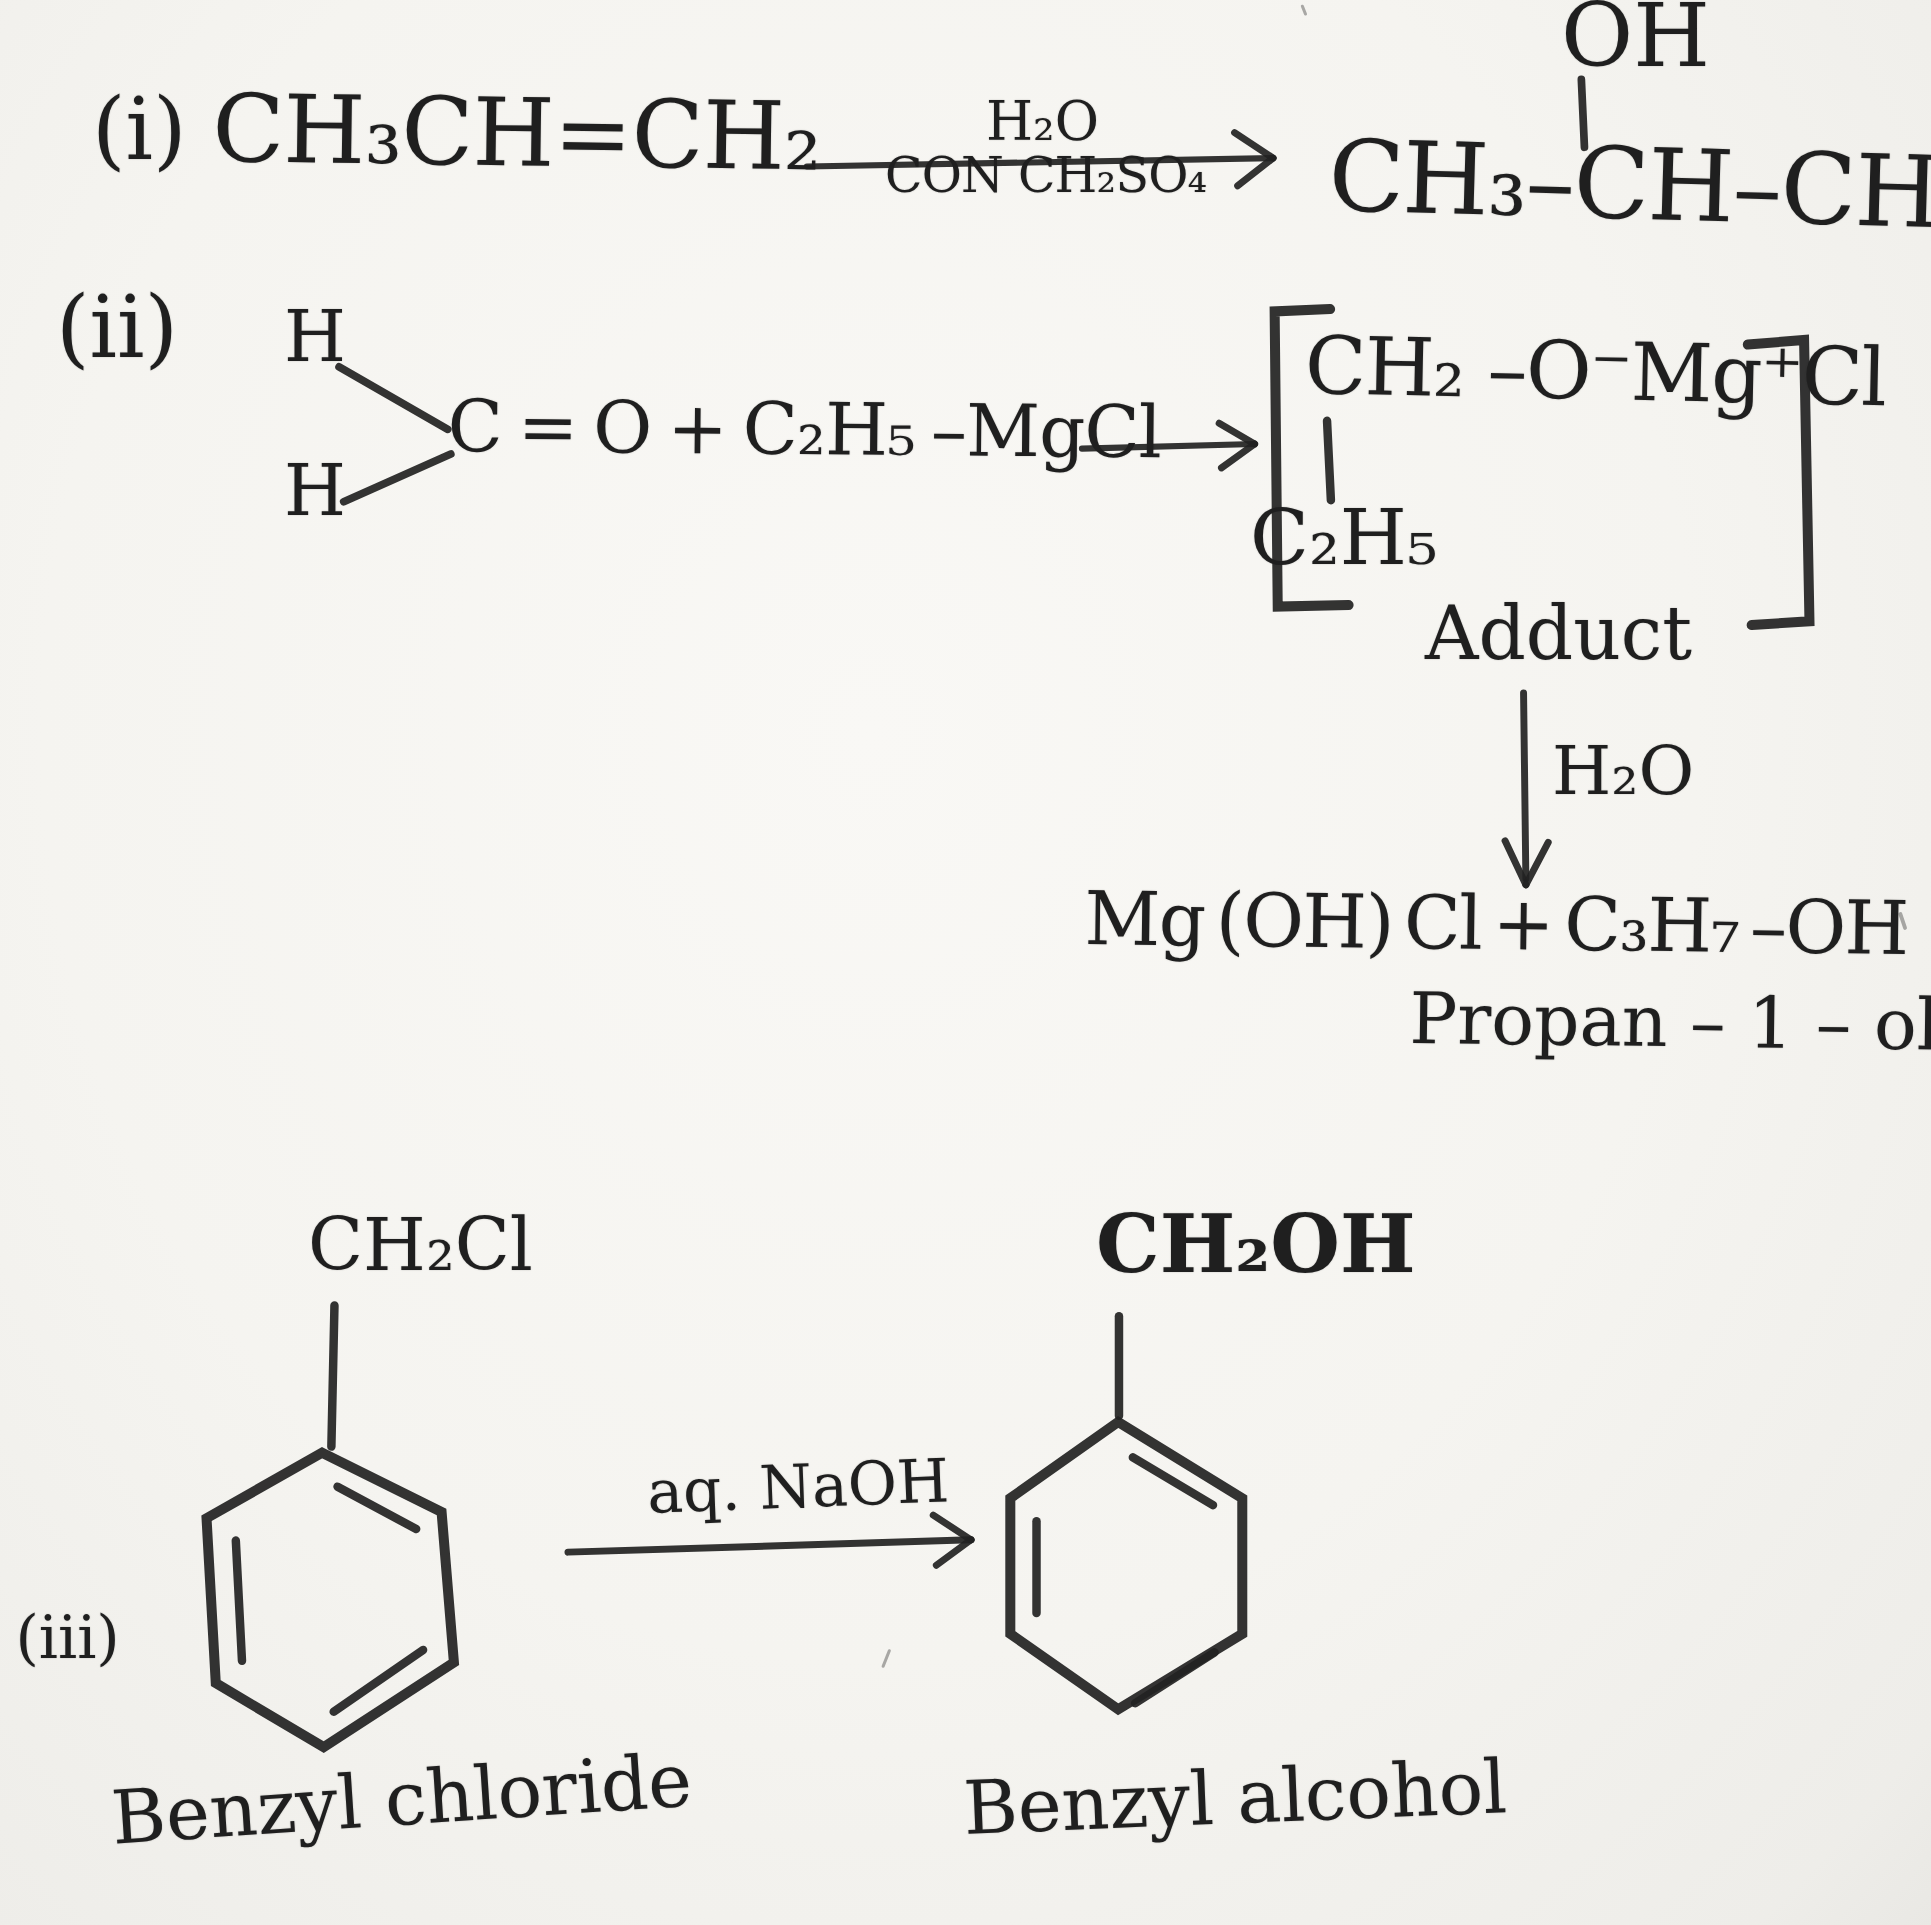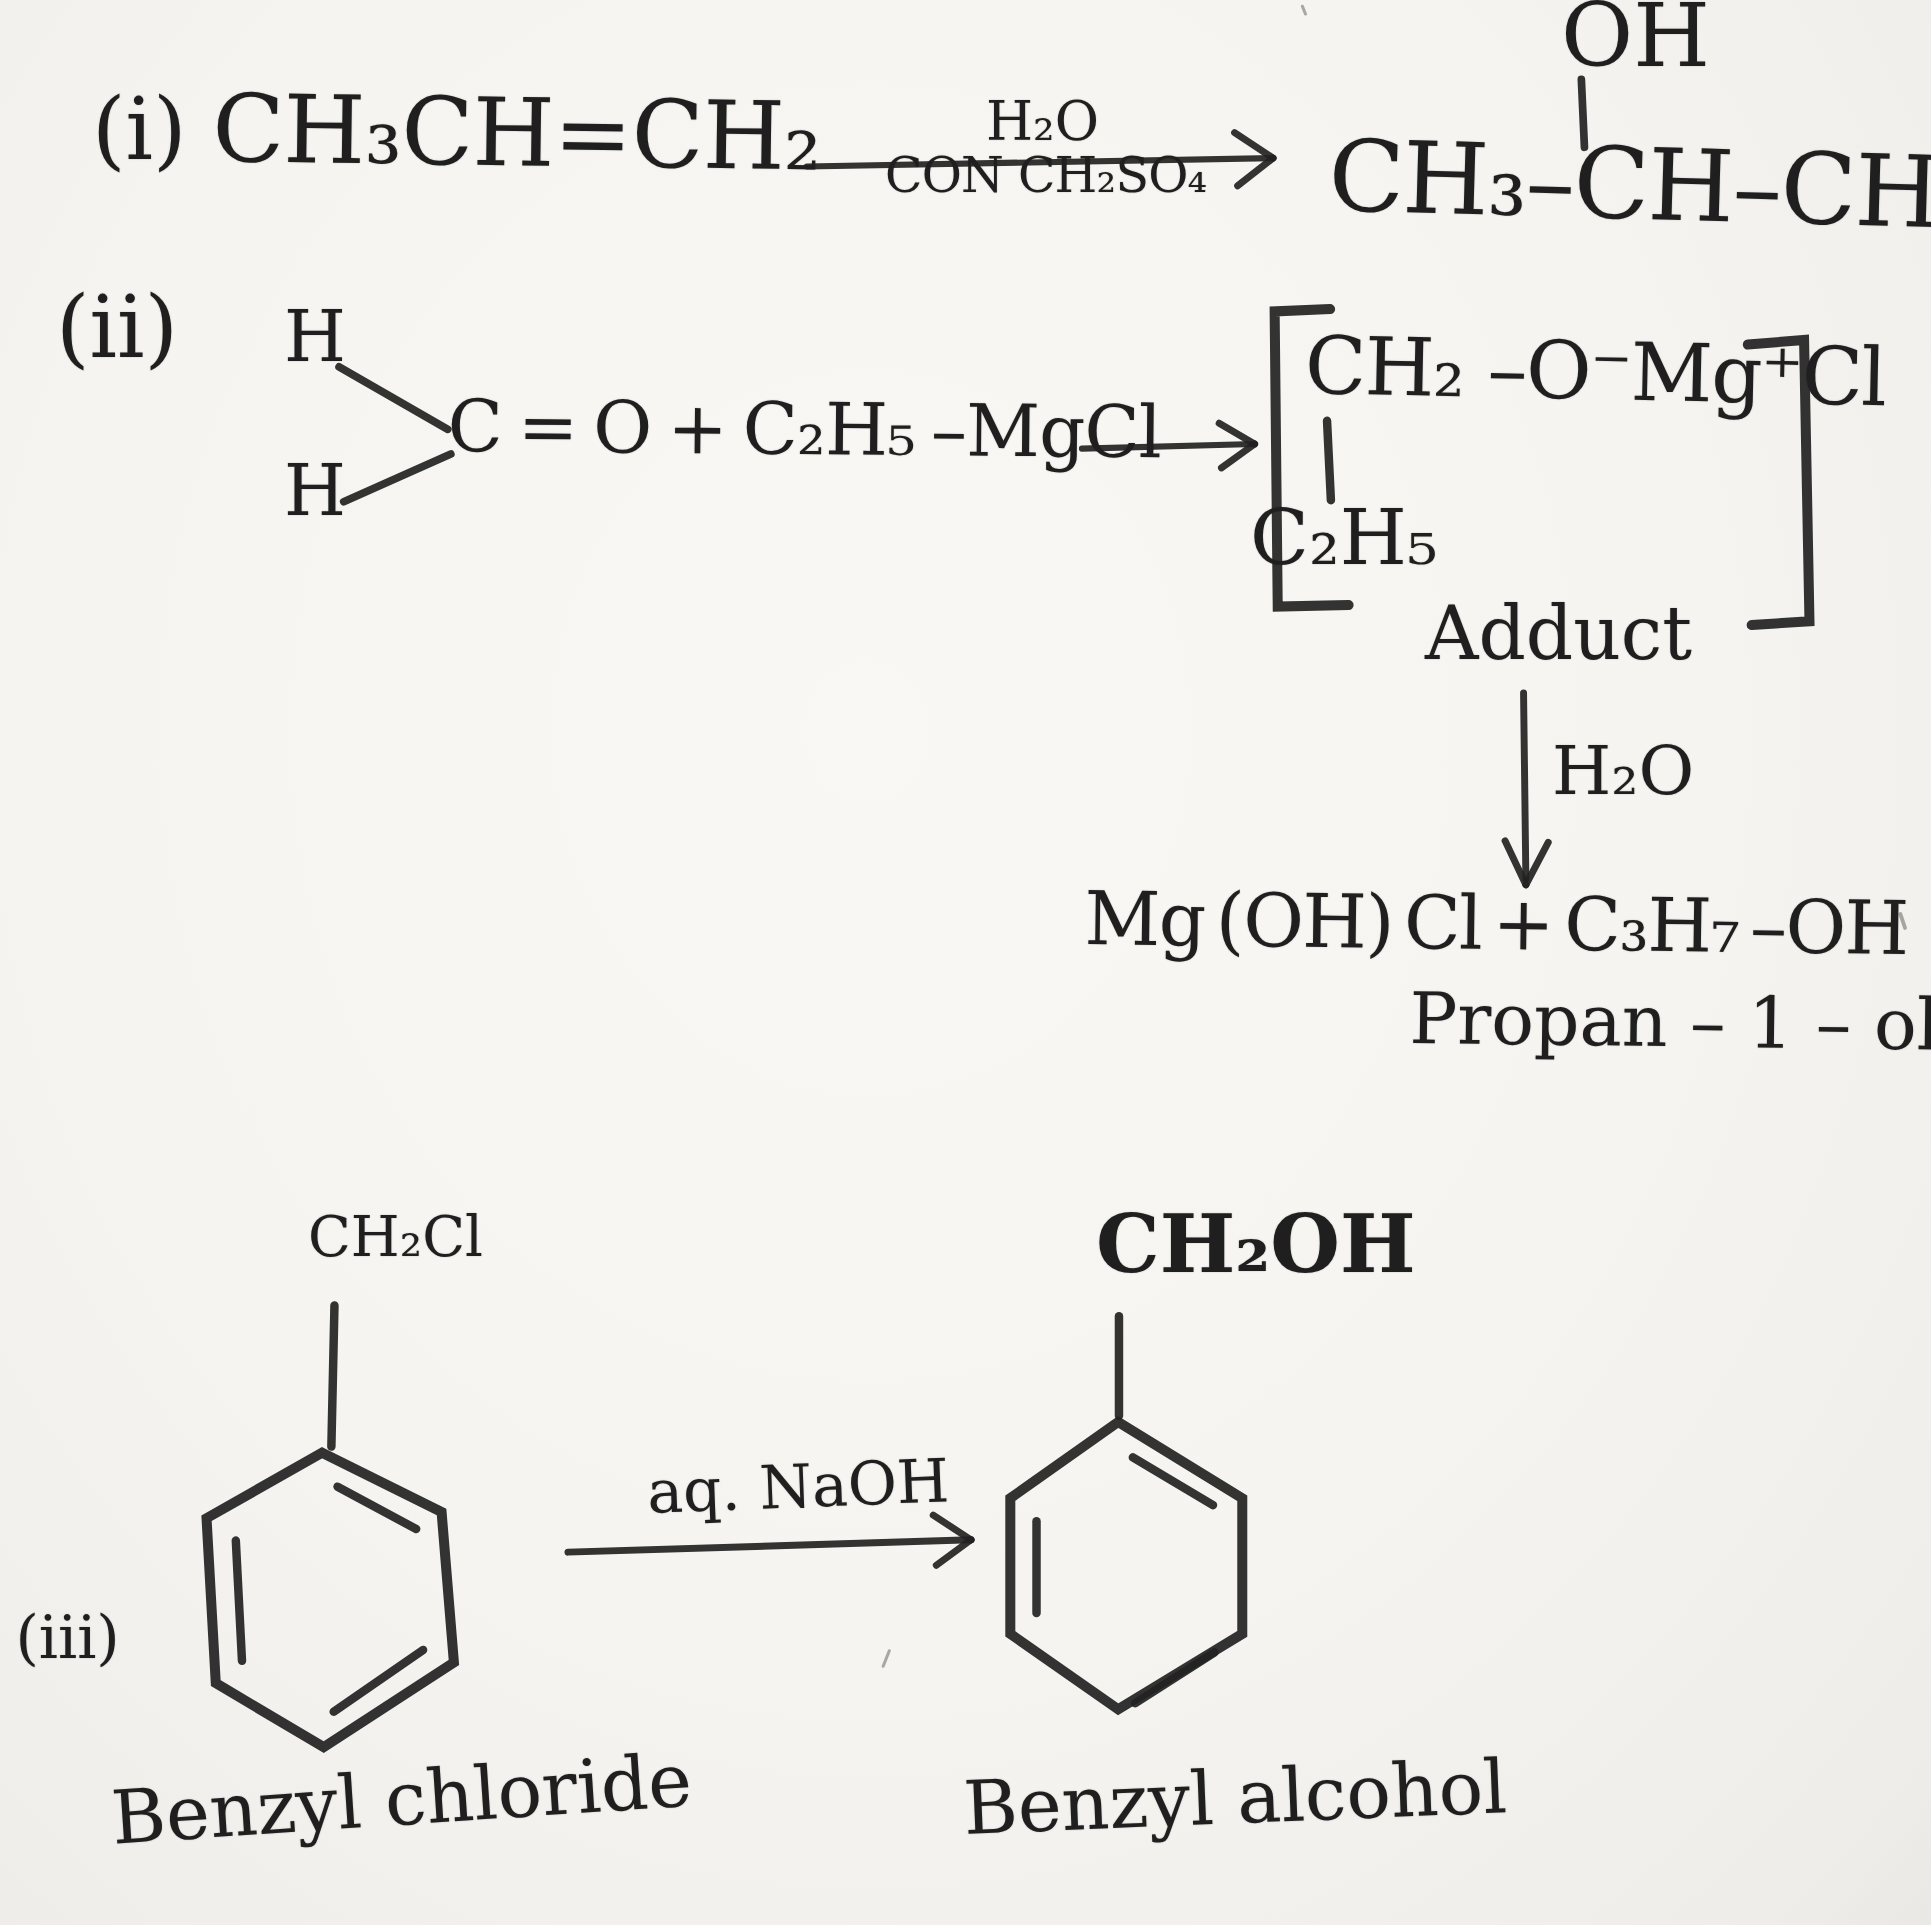--- a/index.html
+++ b/index.html
@@ -37,21 +37,21 @@
   #r2-h-bottom   {left:284px; top:455px;  font-size:71px;}
   #r2-carbonyl   {left:448px; top:390px;  font-size:72px; word-spacing:-6.2px; letter-spacing:-0.8px; transform:rotate(.5deg);}
   #r2-adduct1    {left:1306px;top:326px;  font-size:80px; letter-spacing:-1.5px; transform:rotate(1.2deg);}
   #r2-adduct2    {left:1250px;top:499px;  font-size:77px;}
   #r2-caption    {left:1425px;top:596px;  font-size:74px;}
   #r2-h2o        {left:1552px;top:737px;  font-size:68px;}
   #r2-products   {left:1085px;top:881px; font-size:74px; word-spacing:-10.8px; letter-spacing:-1.5px; transform:rotate(.7deg);}
   #r2-prodname   {left:1410px;top:983px; font-size:71px; transform:rotate(.7deg);}
   
   #r3-label      {left:15.4px;  top:1607px; font-size:60px;}
-  #r3-chcl       {left:308px; top:1209px; font-size:56px;}
+  #r3-chcl       {left:308px; top:1209px; font-size:72px;}
   #r3-cond       {left:646px; top:1462px; font-size:60px; transform:rotate(-2.2deg);}
   #r3-choh       {left:1096px;top:1204px; font-size:80px;font-weight:bold;}
   #r3-reactname  {left:109px; top:1781px; font-size:74px; transform:rotate(-3.8deg);}
   #r3-prodname   {left:962px;top:1771px; font-size:74px; transform:rotate(-2.3deg);}
 </style>
 </head>
 <body>
 
 <div class="page">
 

